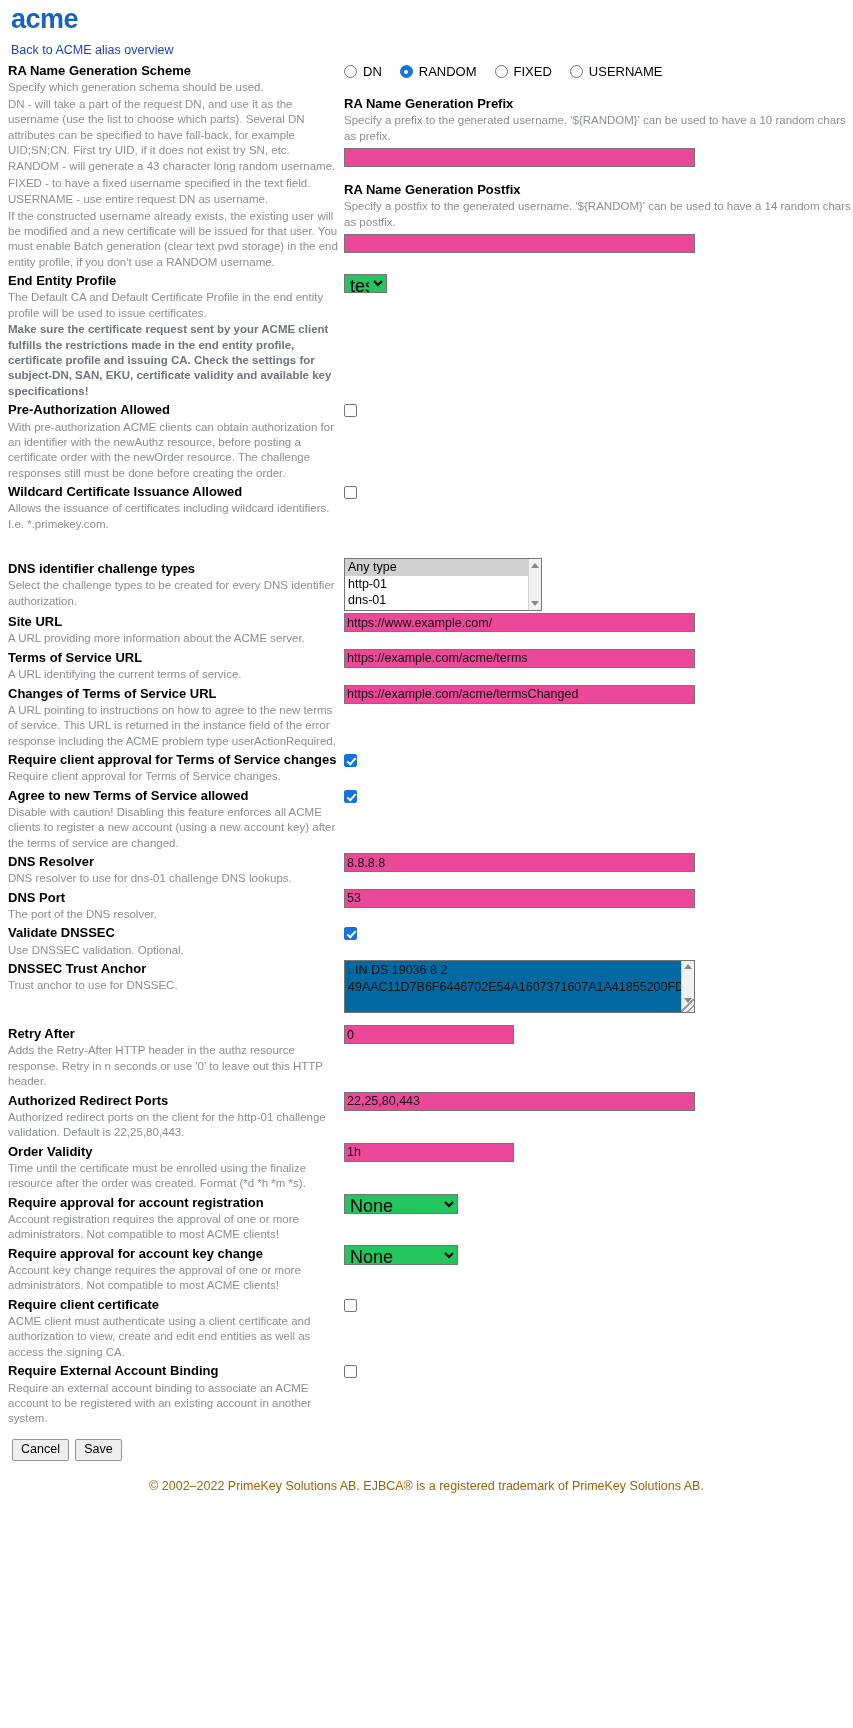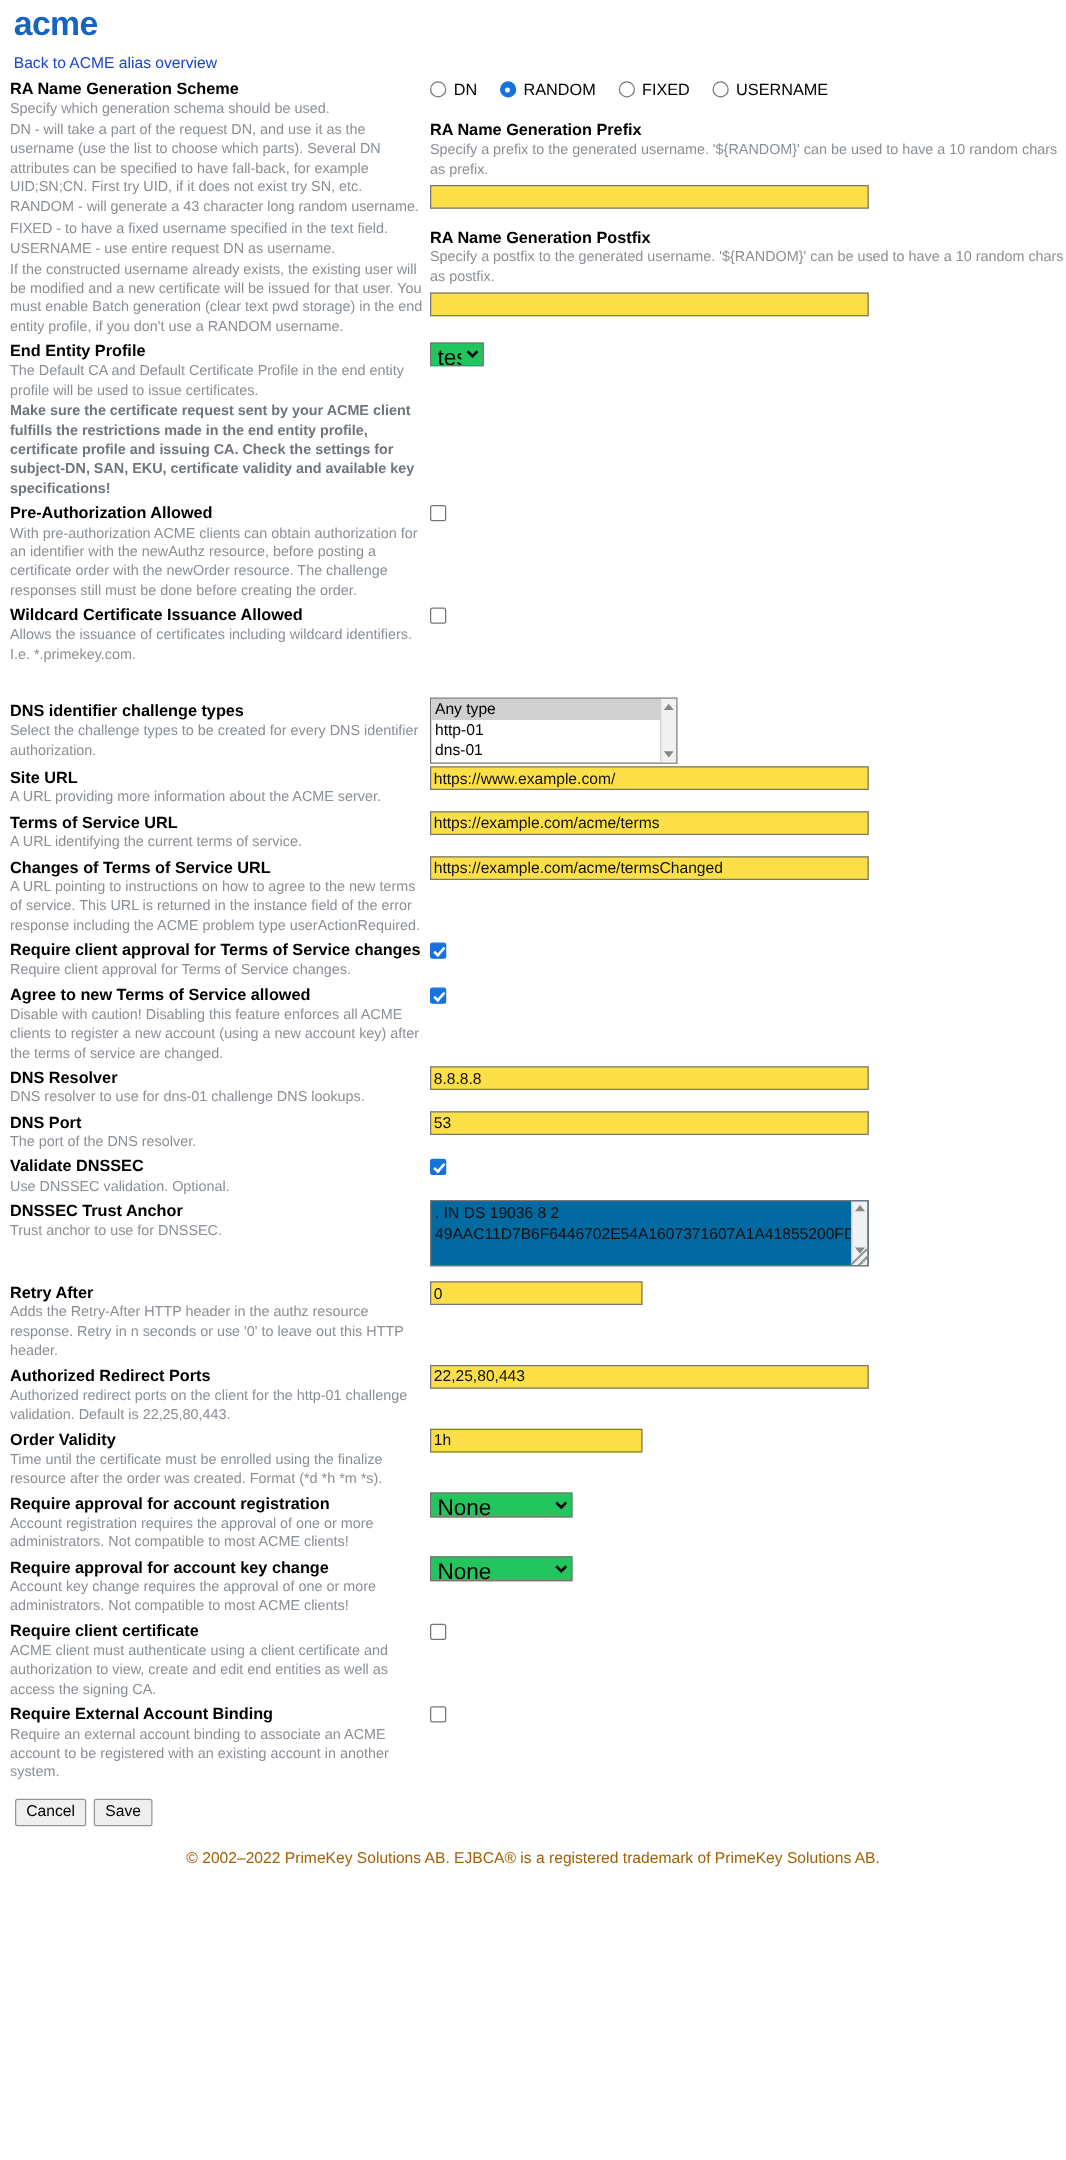--- a/index.html
+++ b/index.html
@@ -56,21 +56,21 @@
   }
   .hlp.strong { font-weight: bold; color: #6f757b; }
   .spacer-lg { height: 26px; }
   .spacer-sm { height: 10px; }
 
   input[type=text].txt {
     font-family: "Liberation Sans", sans-serif;
     font-size: 12.5px;
     color: #111;
     border: 1px solid #767676;
-    background: #fde047;
+    background: #ec4899;
     height: 19px;
     padding: 0 2px;
     line-height: 17px;
   }
   .w-short { width: 170px; }
   .w-long  { width: 351px; }
   .w-mid   { width: 170px; }
 
   select.sel {
     font-family: "Liberation Sans", sans-serif;
@@ -270,21 +270,21 @@
         <div style="height:14px"></div>
 
         <div class="lbl">RA Name Generation Prefix</div>
         <div class="hlp">Specify a prefix to the generated username. '${RANDOM}' can be used to have a 10 random chars as prefix.</div>
         <div style="height:4px"></div>
         <input type="text" class="txt w-long" value="" style="">
 
         <div style="height:12px"></div>
 
         <div class="lbl">RA Name Generation Postfix</div>
-        <div class="hlp">Specify a postfix to the generated username. '${RANDOM}' can be used to have a 10 random chars as postfix.</div>
+        <div class="hlp">Specify a postfix to the generated username. '${RANDOM}' can be used to have a 14 random chars as postfix.</div>
         <div style="height:4px"></div>
         <input type="text" class="txt w-long" value="" style="">
       </td>
     </tr>
 
     <tr>
       <td class="labelcol">
         <div class="lbl">End Entity Profile</div>
         <div class="hlp">The Default CA and Default Certificate Profile in the end entity profile will be used to issue certificates.</div>
         <div class="hlp strong">Make sure the certificate request sent by your ACME client fulfills the restrictions made in the end entity profile, certificate profile and issuing CA. Check the settings for subject-DN, SAN, EKU, certificate validity and available key specifications!</div>

